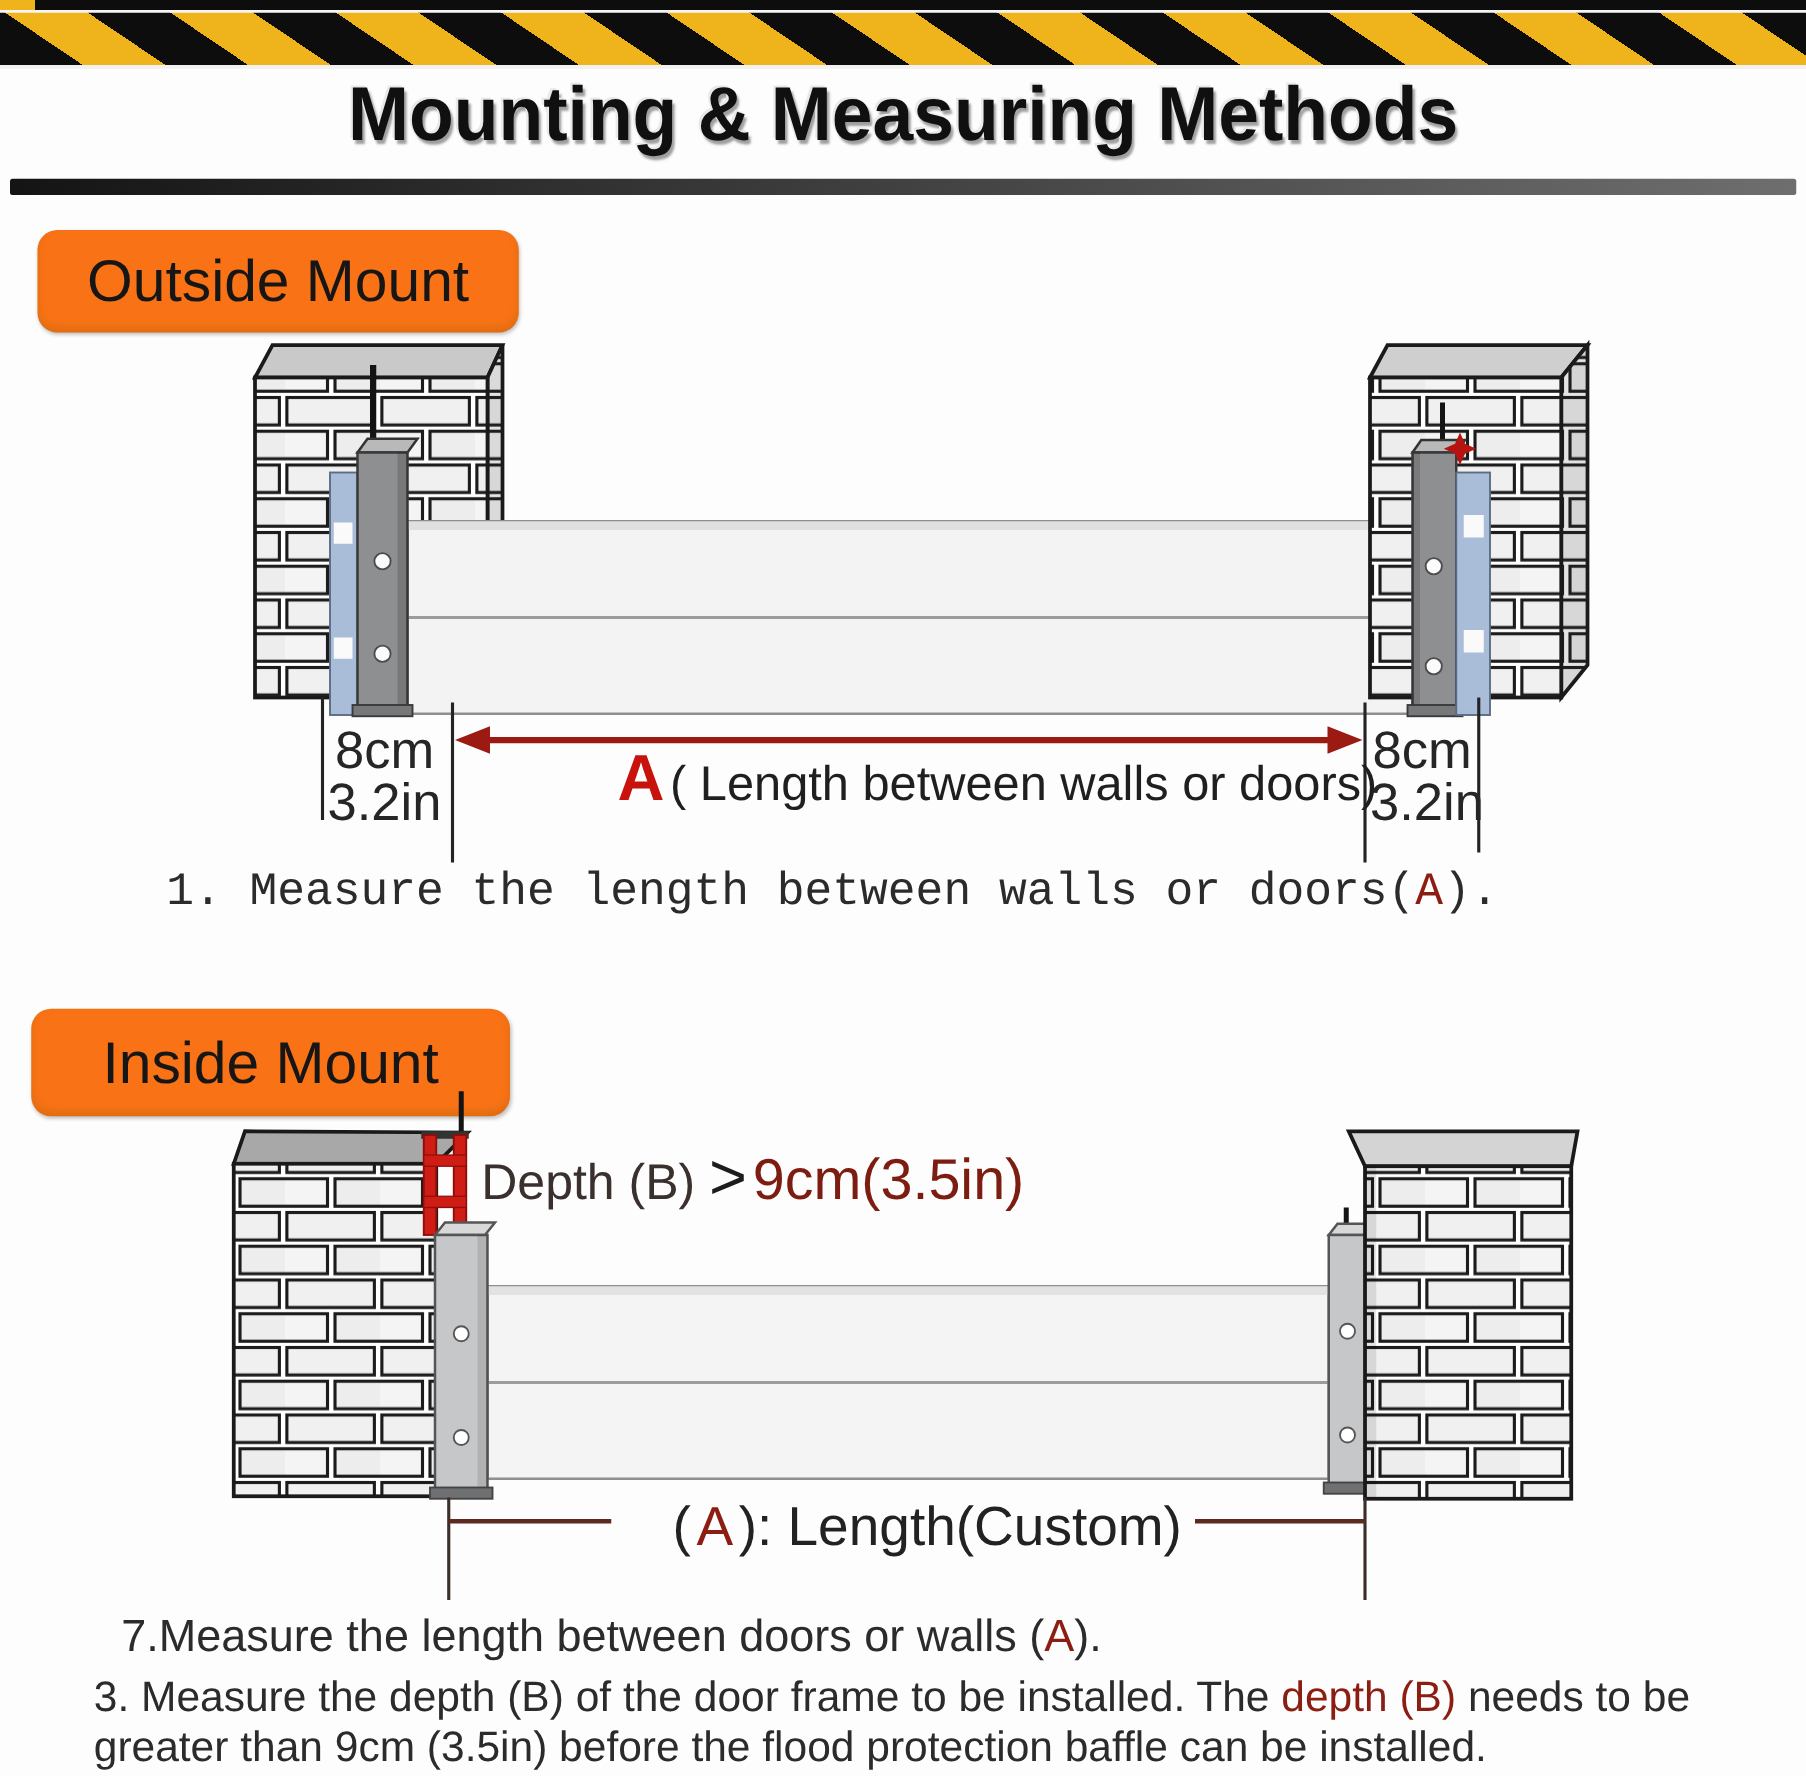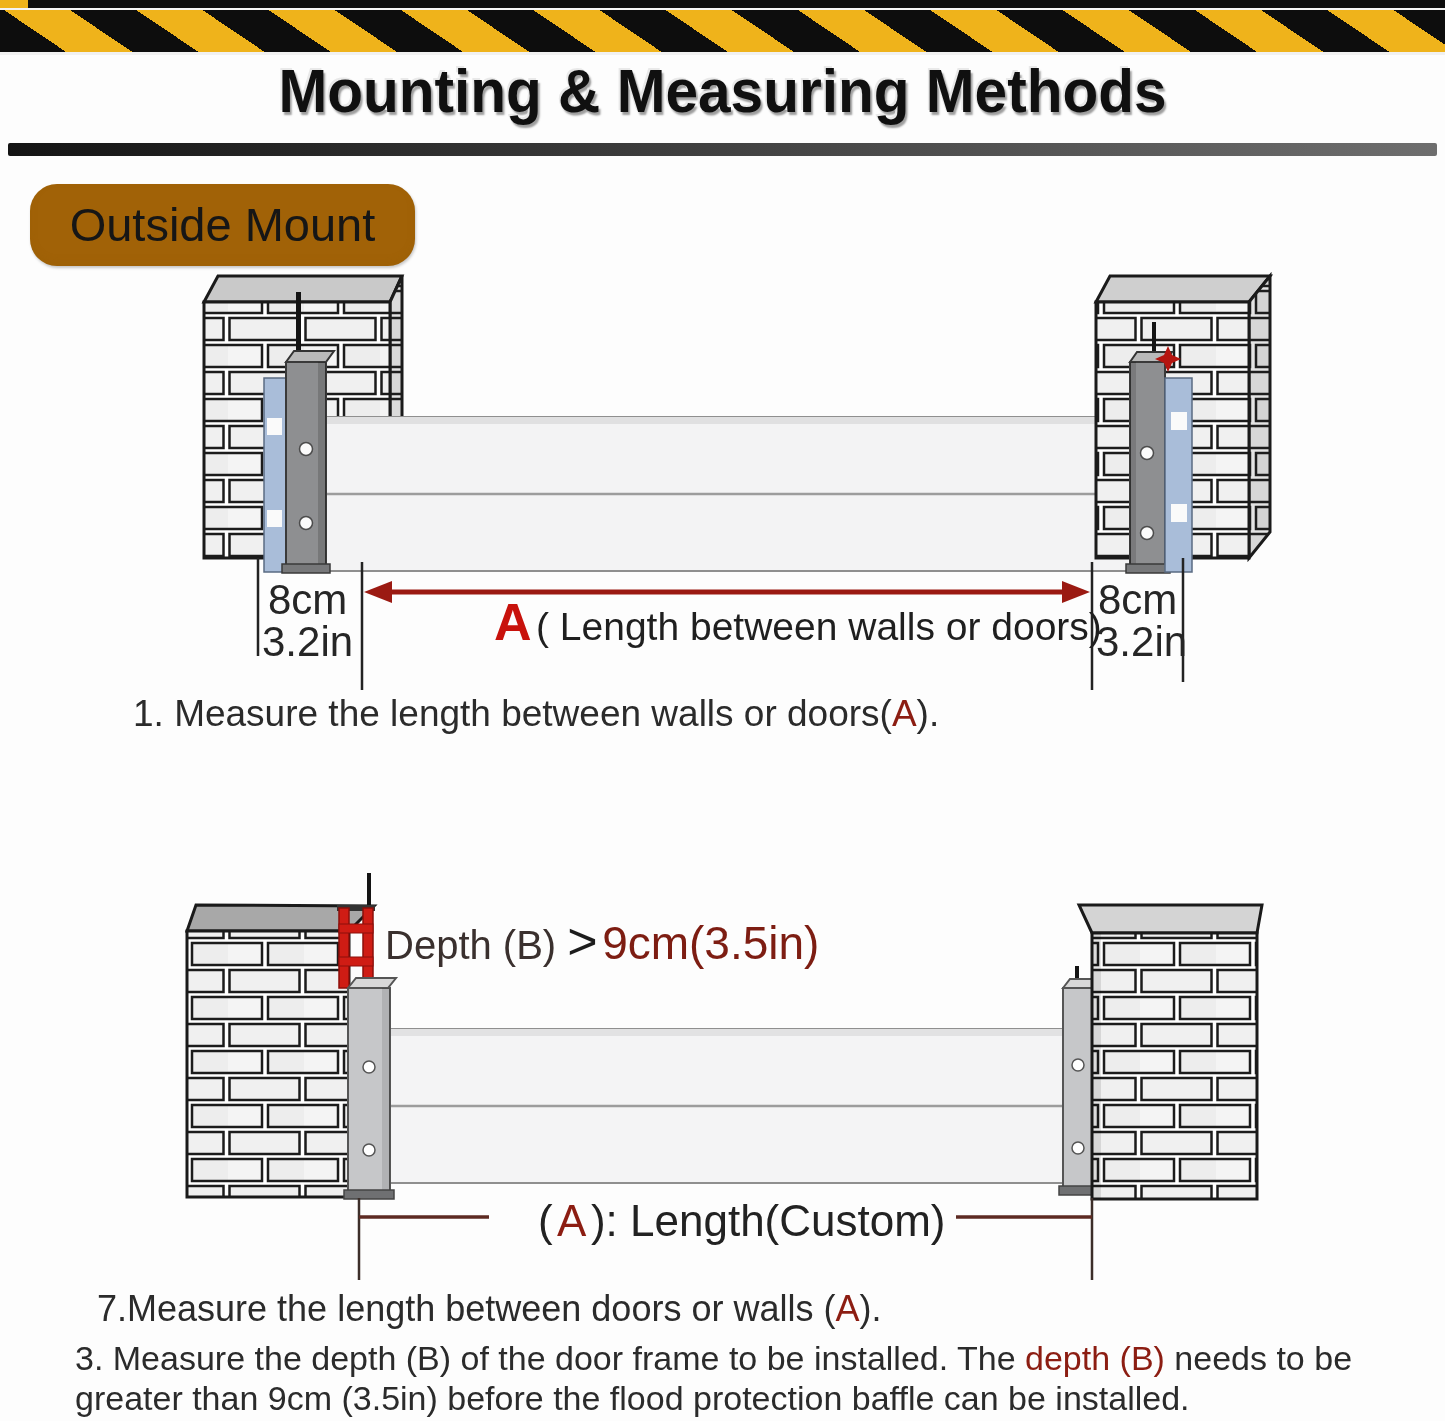--- a/index.html
+++ b/index.html
@@ -20,50 +20,51 @@
     font-size:61px; font-weight:700; letter-spacing:0px; color:#101010;
     text-shadow:-2px -2px 0 #e9e9e9, 2px 3px 2px rgba(0,0,0,0.38);
     transform:scaleX(0.96); transform-origin:center;
   }
   .title-bar {
     position:absolute; top:143px; left:8px; width:1429px; height:13px;
     background:linear-gradient(90deg,#141414,#6e6e6e); border-radius:2px;
   }
   
   .badge {
-    position:absolute; background:#a16207; border-radius:27px; color:#161616;
+    position:absolute; background:#f97316; border-radius:16px; color:#161616;
     text-align:center; box-shadow: inset 0 -4px 7px rgba(150,95,0,.28), 1px 2px 3px rgba(0,0,0,.22);
   }
   .badge-outside { left:30px; top:184px; width:385px; height:82px; line-height:82px; font-size:47px; }
   .badge-inside  { left:25px; top:807px; width:383px; height:86px; line-height:86px; font-size:47px; }
   
   svg.diagram { position:absolute; left:0; }
   #outside-diagram { top:262px; }
   #inside-diagram  { top:860px; }
   
   .step { position:absolute; color:#2b2b2b; font-size:37px; white-space:nowrap; }
   .step .accent { color:#8c1d12; }
-  .step-o1 { left:133px; top:693px; }
+  .step-o1 { left:133px; top:693px;font-family:Liberation Mono, monospace; }
   .step-o2 { left:133px; top:742px; }
   .step-i1 { left:97px;  top:1288px; font-size:36px; }
   .step-i2 { left:75px;  top:1338px; font-size:34px; width:1372px; white-space:normal; line-height:1.18; }
 </style>
 </head>
 <body>
 
 <div class="stage">
 
   <div class="hazard-topstrip">
     <div class="yellow-bit"></div>
   </div>
   <div class="hazard-band"></div>
   <div class="page-title">Mounting &amp; Measuring Methods</div>
   <div class="title-bar"></div>
 
   <div class="badge badge-outside">Outside Mount</div>
+  <div class="badge badge-inside">Inside Mount</div>
 
   <svg id="outside-diagram" class="diagram" width="1445" height="430" viewBox="0 0 1445 430" font-family="Liberation Sans, sans-serif">
     <defs>
       <pattern id="brickA" patternUnits="userSpaceOnUse" width="76" height="54">
         <rect width="76" height="54" fill="#ffffff"></rect>
         <rect x="1.5" y="2" width="70" height="22" fill="#f0f0f0" stroke="#1c1c1c" stroke-width="2.5"></rect>
         <rect x="-36" y="29" width="70" height="22" fill="#f4f4f4" stroke="#1c1c1c" stroke-width="2.5"></rect>
         <rect x="40" y="29" width="70" height="22" fill="#ededed" stroke="#1c1c1c" stroke-width="2.5"></rect>
       </pattern>
     </defs>

